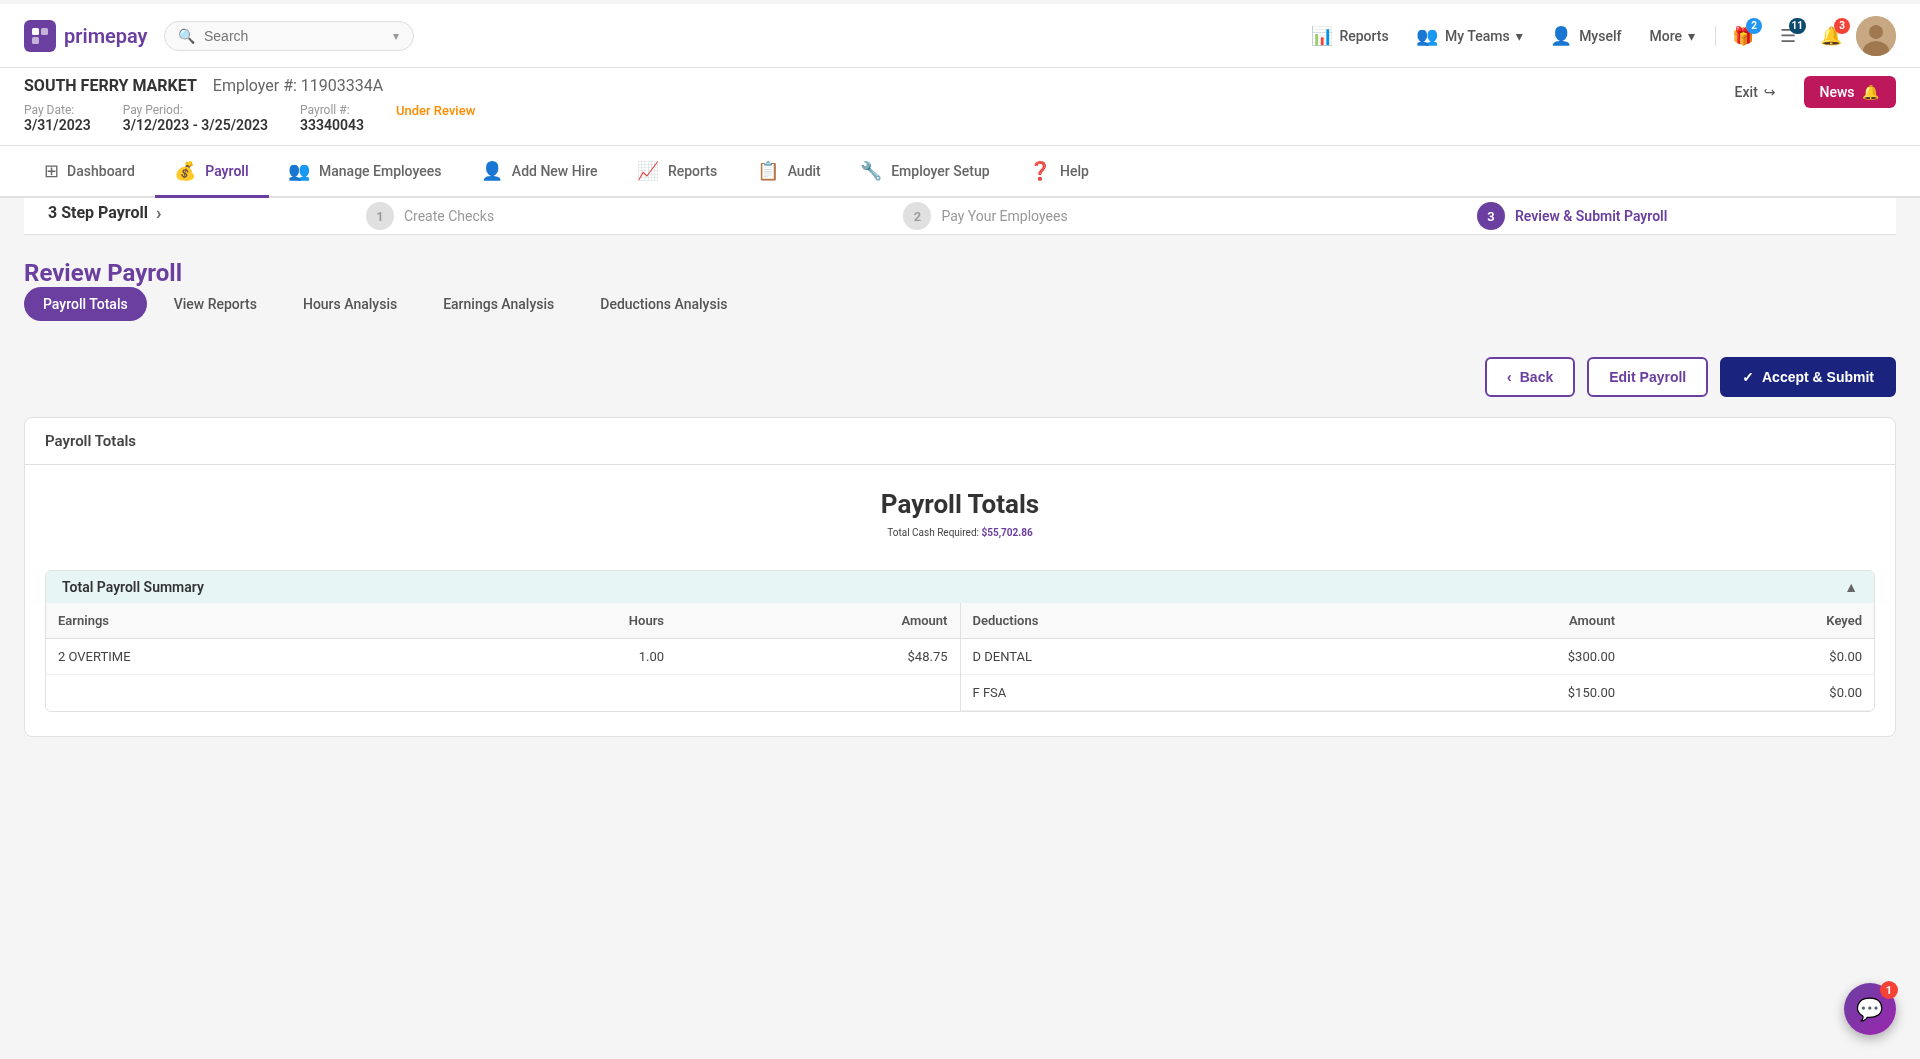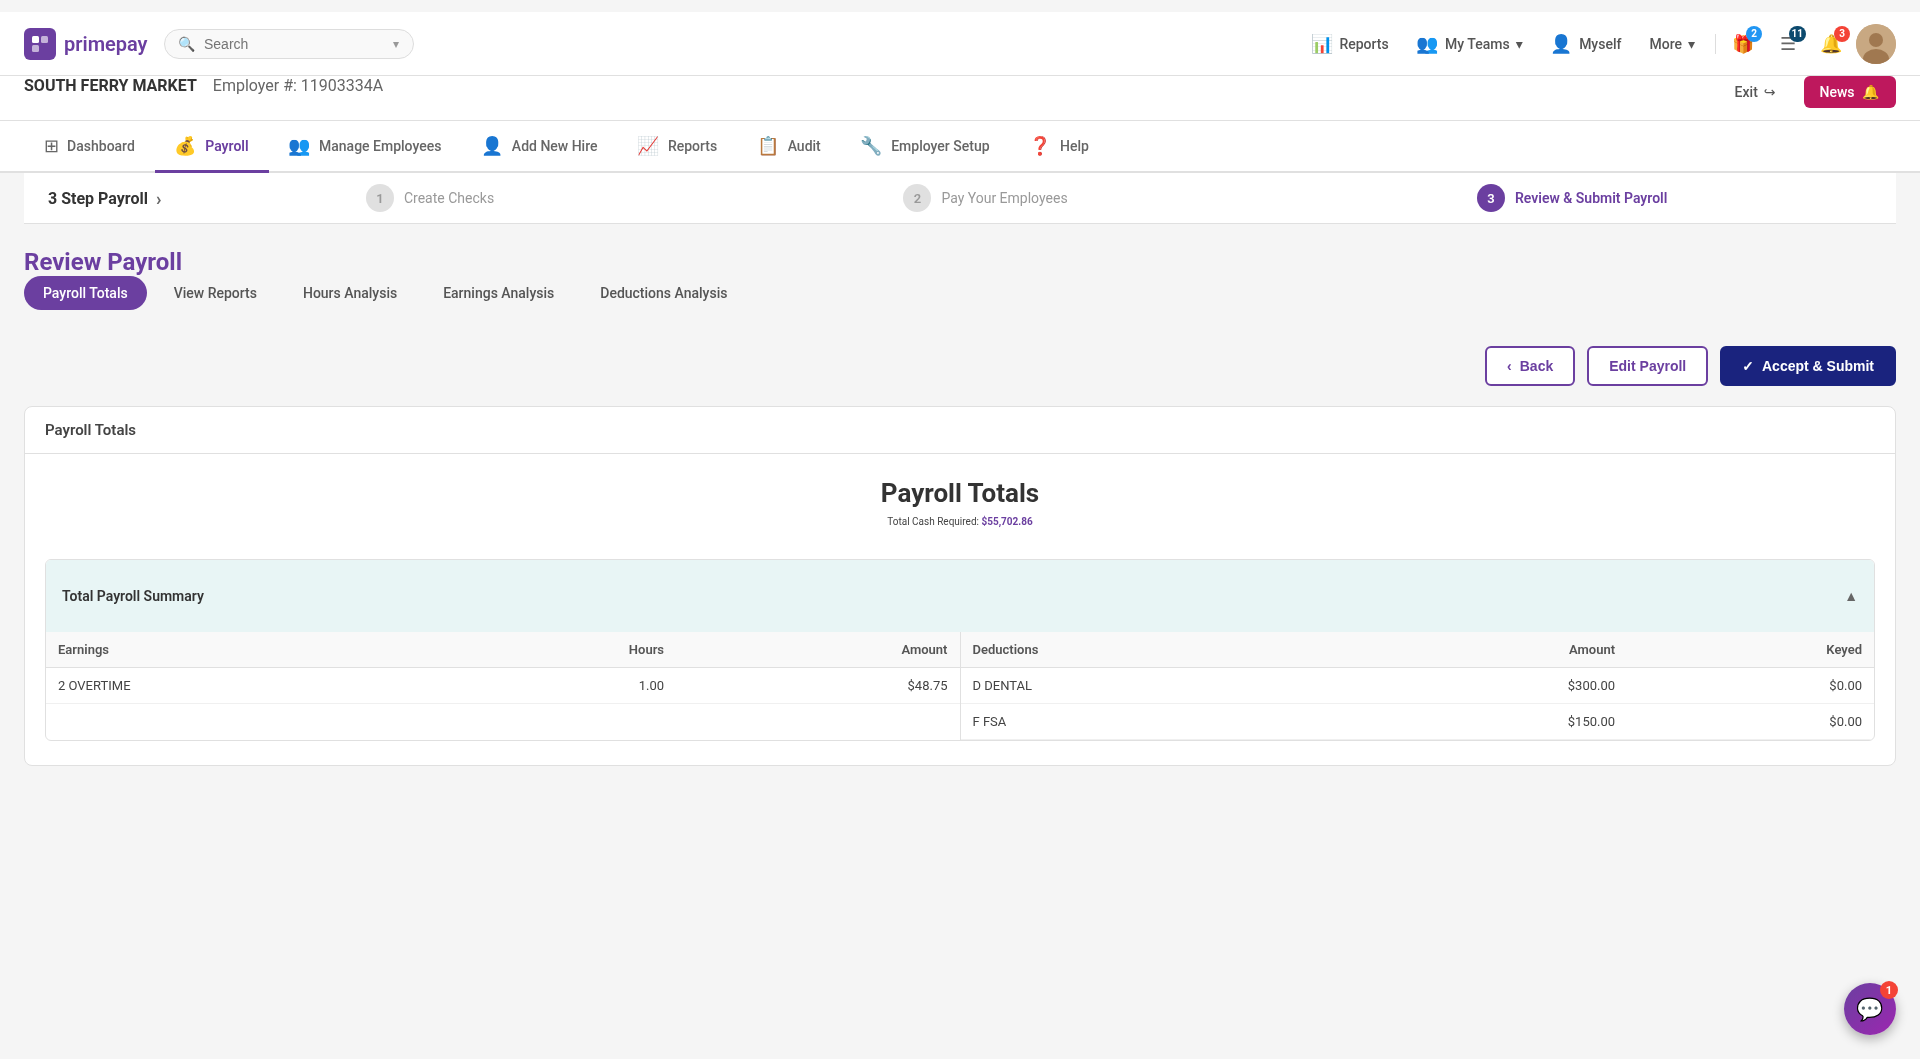--- a/index.html
+++ b/index.html
@@ -8,21 +8,21 @@
     
     .top-nav {
       background: #fff;
       border-bottom: 1px solid #e0e0e0;
       padding: 0 24px;
       height: 64px;
       display: flex;
       align-items: center;
       justify-content: space-between;
       position: sticky;
-      top: 12px;
+      top: 4px;
       z-index: 100;
     }
     .nav-left { display: flex; align-items: center; gap: 16px; }
     .logo { display: flex; align-items: center; gap: 8px; }
     .logo-icon { width: 32px; height: 32px; background: #6b3fa0; border-radius: 6px; display: flex; align-items: center; justify-content: center; color: white; font-size: 14px; font-weight: bold; }
     .logo-text { font-size: 20px; font-weight: 600; color: #6b3fa0; }
     .search-box {
       display: flex; align-items: center; gap: 8px;
       border: 1px solid #ddd; border-radius: 20px;
       padding: 6px 14px; background: #f9f9f9; min-width: 220px;
@@ -80,23 +80,23 @@
     }
     .tab.active { color: #6b3fa0; border-bottom-color: #6b3fa0; font-weight: 600; }
     .tab-icon { font-size: 18px; }
 
     
     .content { padding: 0 24px 24px; background: #f5f5f5; }
 
     
     .step-payroll-bar {
       background: #fff;
-      padding: 11px 24px;
+      padding: 4px 24px;
       display: flex;
-      align-items: center;
+      align-items: flex-start;
       gap: 0;
       border-bottom: 1px solid #e0e0e0;
     }
     .step-label { font-size: 16px; font-weight: 700; color: #333; display: flex; align-items: center; gap: 8px; }
     .step-chevron { color: #666; font-size: 18px; }
     .steps { display: flex; align-items: center; gap: 0; flex: 1; justify-content: space-around; }
     .step-item { display: flex; align-items: center; gap: 10px; }
     .step-num {
       width: 28px; height: 28px; border-radius: 50%;
       display: flex; align-items: center; justify-content: center;
@@ -148,21 +148,21 @@
       border-bottom: 1px solid #e0e0e0;
     }
     .card-body { padding: 24px 20px; }
     .payroll-totals-title { text-align: center; font-size: 26px; font-weight: 700; color: #333; margin-bottom: 8px; }
     .total-cash { text-align: center; font-size: 10px; color: #444; margin-bottom: 32px; }
     .total-cash-amount { color: #6b3fa0; font-weight: 700; }
 
     
     .summary-section { border: 1px solid #e0e0e0; border-radius: 6px; overflow: hidden; }
     .summary-header {
-      background: #e8f5f5; padding: 28px 16px;
+      background: #e8f5f5; padding: 8px 16px;
       display: flex; justify-content: space-between; align-items: center;
       font-size: 14px; font-weight: 600; color: #333;
       cursor: pointer;
     }
     .summary-header-icon { color: #666; }
 
     
     .tables-row { display: flex; gap: 0; }
     .table-half { flex: 1; }
     table { width: 100%; border-collapse: collapse; }
@@ -263,20 +263,35 @@
       </svg>
     </div>
   </div>
 </nav>
 
 <div class="employer-header">
   <div class="employer-info">
     <div class="employer-top">
       <span class="employer-name">SOUTH FERRY MARKET</span>
       <span class="employer-number">Employer #: 11903334A</span>
+    </div>
+    <div class="employer-meta">
+      <div class="meta-item">
+        <span class="meta-label">Pay Date:</span>
+        <span class="meta-value">3/31/2023</span>
+      </div>
+      <div class="meta-item">
+        <span class="meta-label">Pay Period:</span>
+        <span class="meta-value">3/12/2023 - 3/25/2023</span>
+      </div>
+      <div class="meta-item">
+        <span class="meta-label">Payroll #:</span>
+        <span class="meta-value">33340043</span>
+      </div>
+      <span class="status-badge">Under Review</span>
     </div>
   </div>
   <div style="display:flex; align-items:center; gap:16px;">
     <div class="exit-btn">
       <span>Exit</span>
       <span>↪</span>
     </div>
     <div class="news-btn">
       <span>News</span>
       <span>🔔</span>

